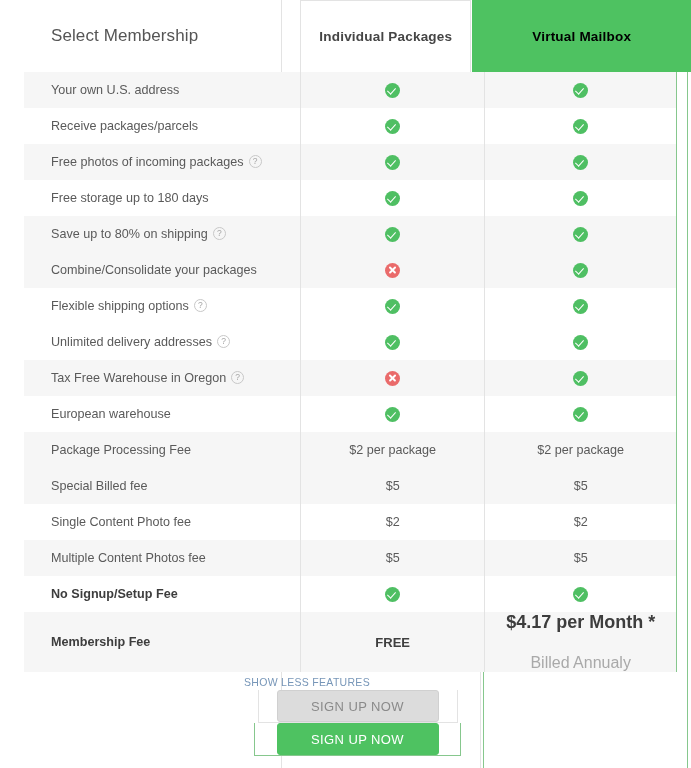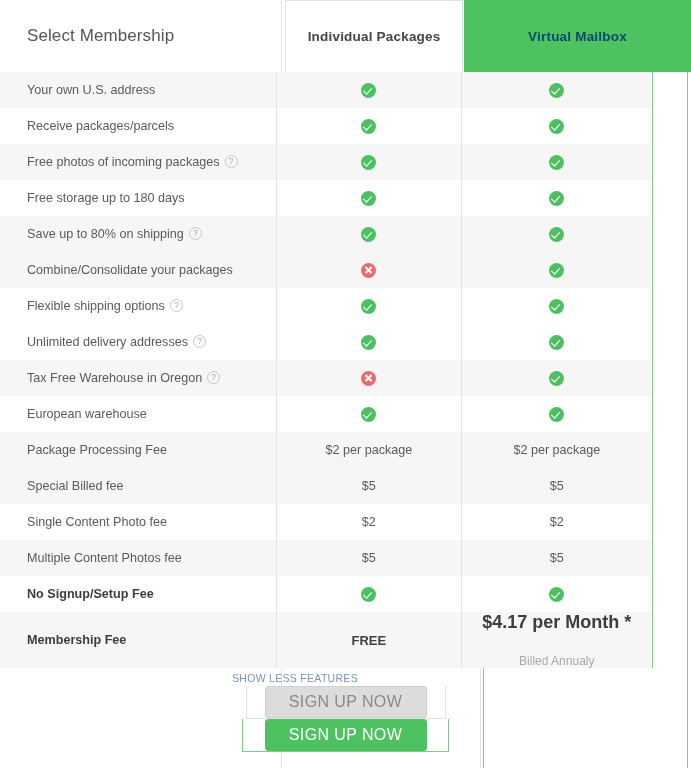--- a/index.html
+++ b/index.html
@@ -10,20 +10,21 @@
     background: #ffffff;
     font-family: "Liberation Sans", sans-serif;
     color: #4a4a4a;
     overflow: hidden;
   }
 
   .pricing-wrap {
     position: relative;
     width: 691px;
     height: 768px;
+    padding-left: 24px;
   }
 
   
   .col-panel {
     position: absolute;
     top: 0;
     bottom: 0;
     pointer-events: none;
   }
   .col-panel.indiv {
@@ -70,21 +71,21 @@
   }
   .head-cell.indiv {
     color: #454545;
     background: #ffffff;
     border: 1px solid #e3e3e3;
     border-bottom: none;
   }
   .head-cell.virtual {
     width: 240px;
     margin-left: 1px;
-    color: #0c4a6e;
+    color: #000000;
     background: #4ec261;
     border: 1px solid #4ec261;
     border-bottom: none;
   }
 
   
   .feat-table {
     position: relative;
     z-index: 2;
     width: 653px;
@@ -117,21 +118,21 @@
     border-right: 1px solid #e3e3e3;
   }
   .feat-val.virtual {
     width: 207px;
     border-left: 1px solid #86c78d;
     border-right: 1px solid #86c78d;
   }
   .feat-val.bold { font-weight: 700; color: #404040; font-size: 13px; }
 
   .price-main { font-weight: 700; color: #3d3d3d; font-size: 18px; display:block; }
-  .price-sub  { color: #a9a9a9; font-size: 12px; display:block; margin-top: 21px; }
+  .price-sub  { color: #a9a9a9; font-size: 16px; display:block; margin-top: 21px; }
 
   
   .ico {
     display: inline-block;
     width: 15px;
     height: 15px;
     border-radius: 50%;
     vertical-align: middle;
     position: relative;
   }
@@ -212,21 +213,21 @@
     border-right: 1px solid #86c78d;
     border-bottom: 1px solid #86c78d;
   }
   .btn {
     display: flex;
     align-items: center;
     justify-content: center;
     width: 162px;
     height: 32px;
     border-radius: 3px;
-    font-size: 16px;
+    font-size: 13px;
     font-weight: 400;
     letter-spacing: .4px;
     cursor: pointer;
     border: 1px solid transparent;
     font-family: "Liberation Sans", sans-serif;
   }
   .btn.grey  { background: #dcdcdc; color: #8a8a8a; border-color: #d0d0d0; }
   .btn.green { background: #4ec261; color: #ffffff; border-color: #4ec261; }
 </style>
 </head>

